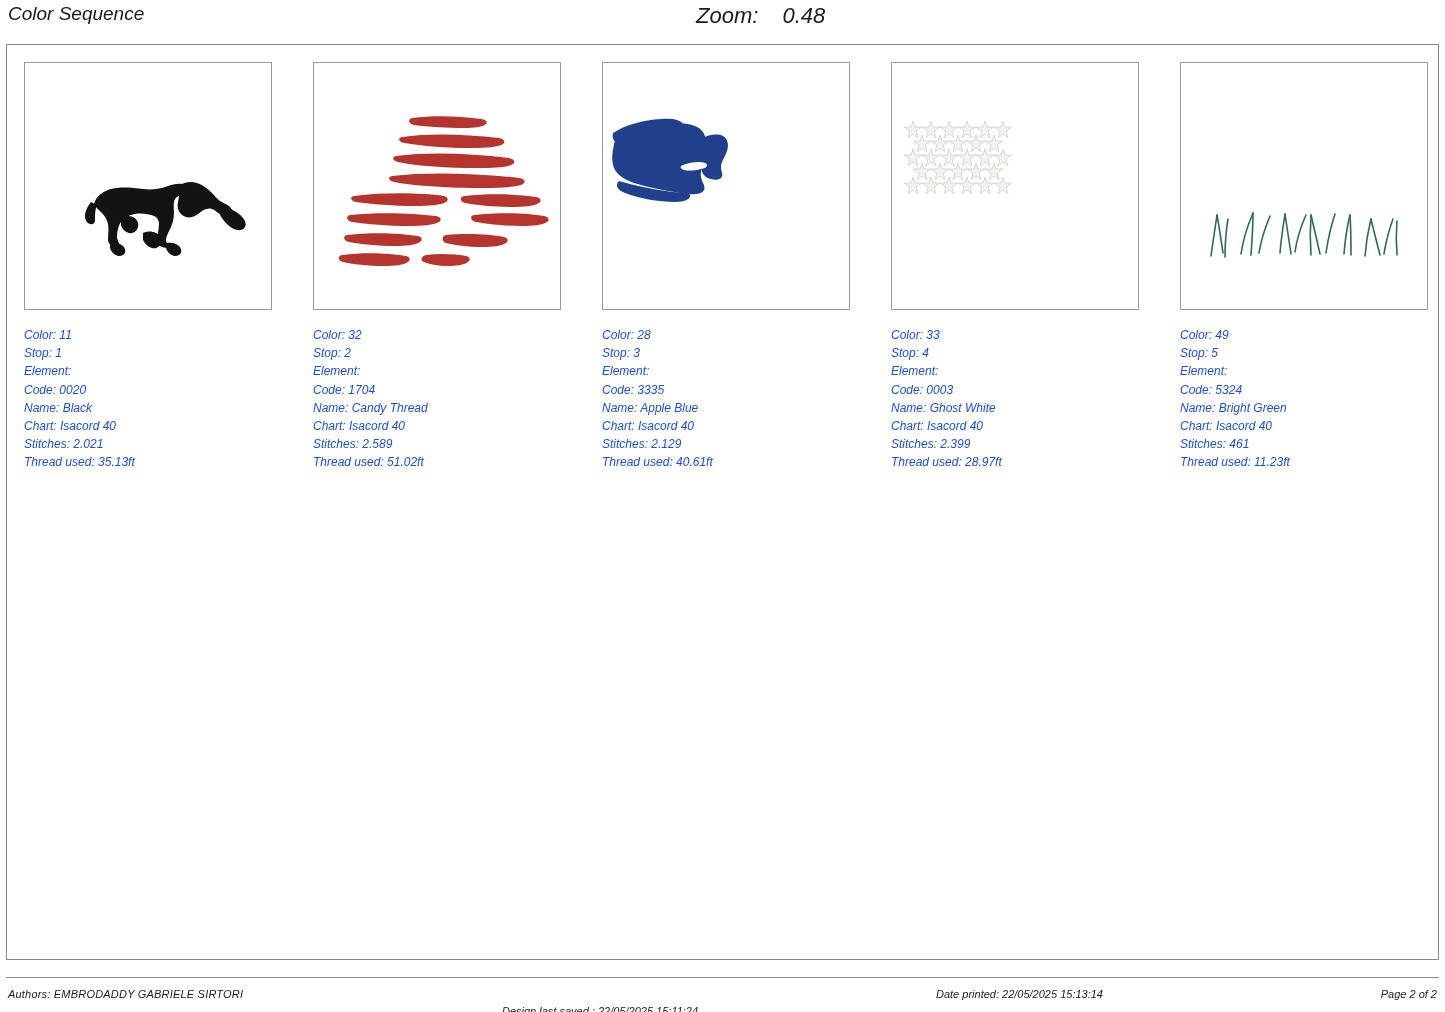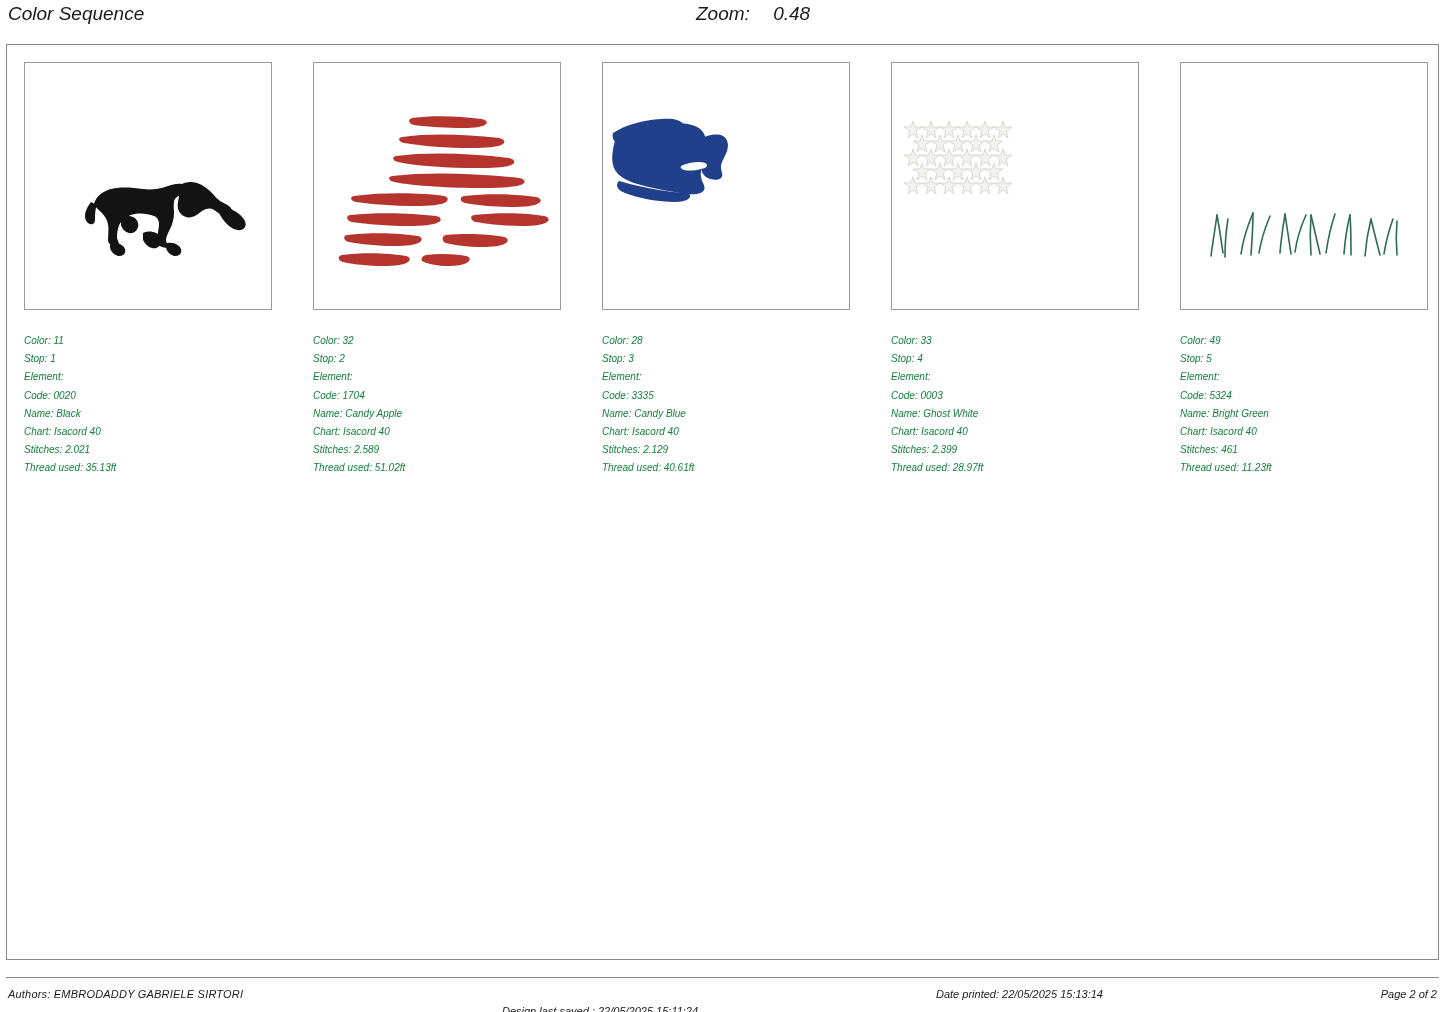--- a/index.html
+++ b/index.html
@@ -35,21 +35,21 @@
     left: 8px;
     top: 3px;
     font-size: 19px;
     color: #1a1a1a;
     white-space: nowrap;
   }
   .zoom-block {
     position: absolute;
     left: 696px;
     top: 3px;
-    font-size: 19px;
+    font-size: 22px;
     color: #1a1a1a;
     white-space: nowrap;
   }
   .zoom-label { margin-right: 18px; }
   .zoom-value { }
 
   
   .canvas {
     position: absolute;
     left: 6px;
@@ -80,24 +80,24 @@
     background: #ffffff;
     position: relative;
     overflow: hidden;
   }
   .swatch-box svg {
     position: absolute;
     left: 0;
     top: 0;
   }
   .info {
-    margin-top: 22px;
-    font-size: 10px;
+    margin-top: 16px;
+    font-size: 12px;
     line-height: 18.2px;
-    color: #15803d;
+    color: #1d4ed8;
   }
   .info div { white-space: nowrap; }
 
   
   .footer-rule {
     position: absolute;
     left: 6px;
     top: 977px;
     width: 1433px;
     height: 0;
@@ -200,21 +200,21 @@
             <path d="M28 192 C50 189 76 190 92 193 C96 194 97 197 94 199 C90 202 80 203 70 203 C54 203 37 201 29 199 C24 198 23 193 28 192 Z"></path>
             <path d="M112 192 C126 190 142 191 152 193 C156 194 157 197 154 199 C150 202 142 203 134 203 C124 203 115 201 110 199 C106 198 107 193 112 192 Z"></path>
           </g>
         </svg>
       </div>
       <div class="info">
         <div>Color: 32</div>
         <div>Stop: 2</div>
         <div>Element:</div>
         <div>Code: 1704</div>
-        <div>Name: Candy Apple</div>
+        <div>Name: Candy Thread</div>
         <div>Chart: Isacord 40</div>
         <div>Stitches: 2.589</div>
         <div>Thread used: 51.02ft</div>
       </div>
     </div>
 
     <div class="seq-cell">
       <div class="swatch-box">
         <svg width="248" height="248" viewBox="0 0 248 248" aria-hidden="true">
           <g fill="#21408b">
@@ -226,21 +226,21 @@
           <g fill="#ffffff">
             <path d="M80 102 C88 99 97 98 102 100 C106 102 104 105 98 106 C90 108 82 108 79 106 C77 105 77 103 80 102 Z"></path>
           </g>
         </svg>
       </div>
       <div class="info">
         <div>Color: 28</div>
         <div>Stop: 3</div>
         <div>Element:</div>
         <div>Code: 3335</div>
-        <div>Name: Candy Blue</div>
+        <div>Name: Apple Blue</div>
         <div>Chart: Isacord 40</div>
         <div>Stitches: 2.129</div>
         <div>Thread used: 40.61ft</div>
       </div>
     </div>
 
     <div class="seq-cell">
       <div class="swatch-box">
         <svg width="248" height="248" viewBox="0 0 248 248" aria-hidden="true">
           <g fill="#f2f2ef" stroke="#d9d9d4" stroke-width="1">

